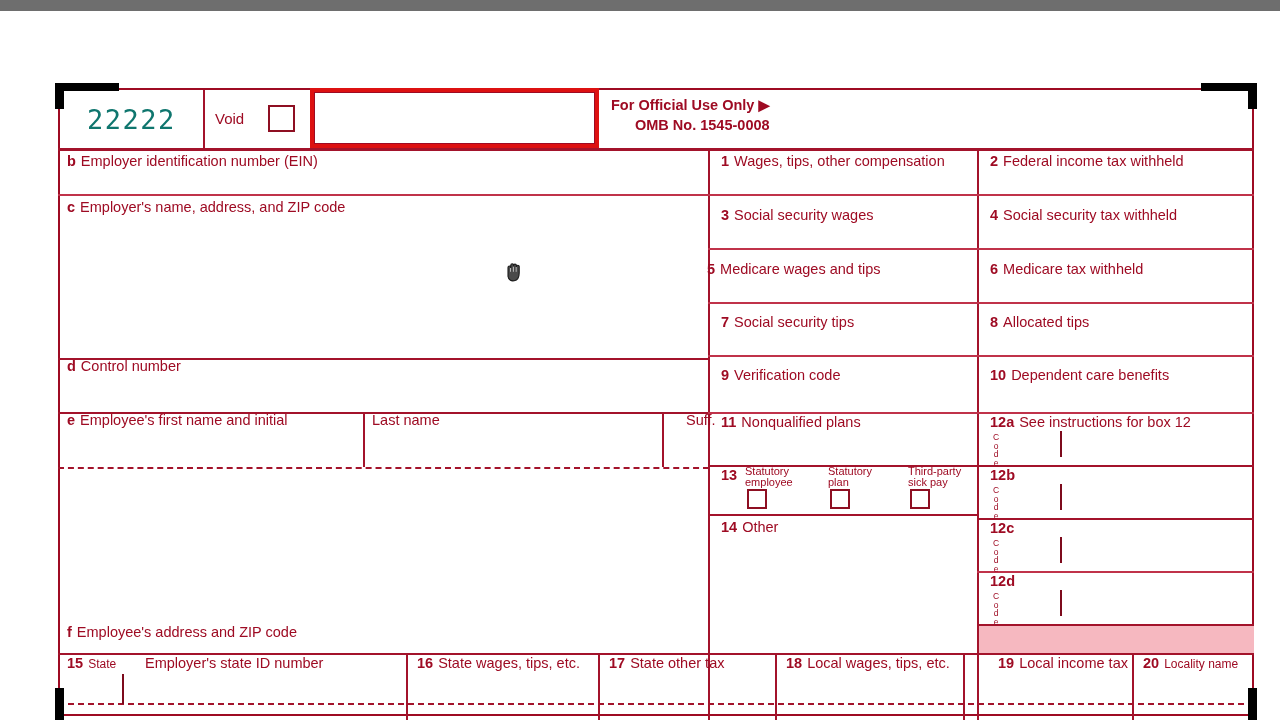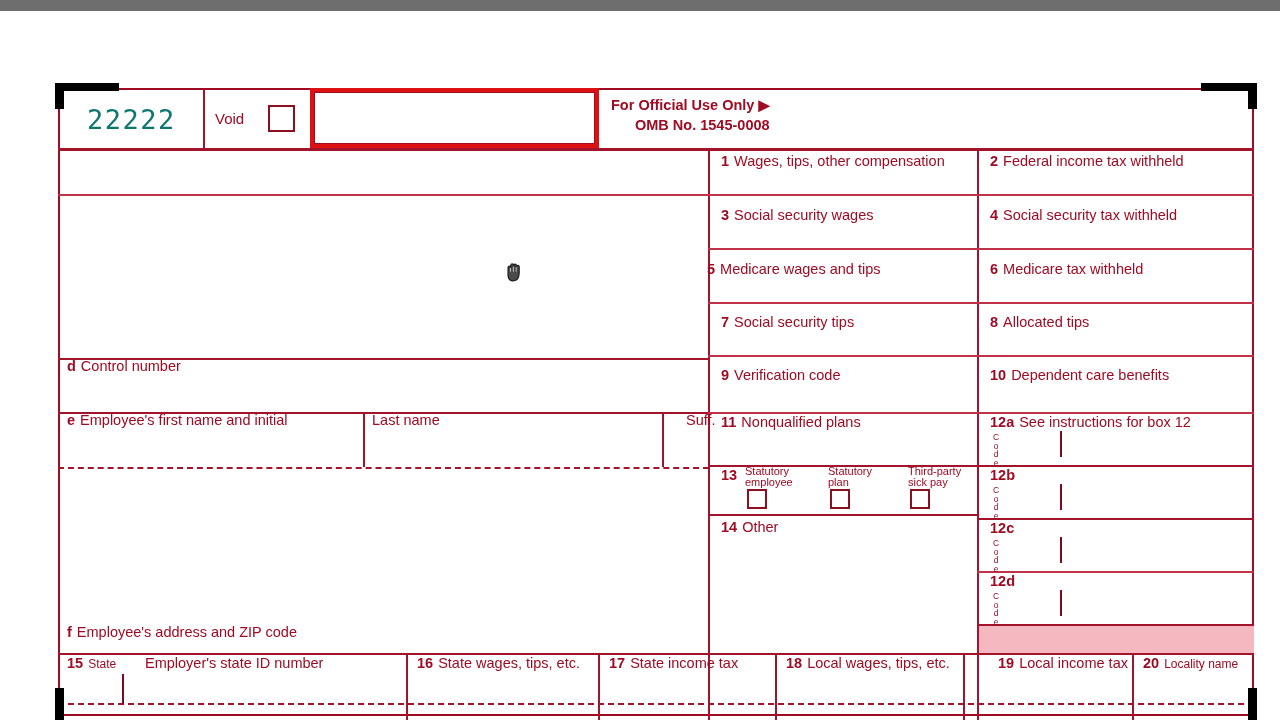--- a/index.html
+++ b/index.html
@@ -209,22 +209,28 @@
       <span>▶</span>
     </div>
     <div class="lbl bold-blk" style="left:556px; top:34px; font-size:14.5px;margin-left:24px;">OMB No. 1545-0008</div>
 
     <div class="rule" style="left:3px; top:65px; width:1196px; height:2.5px;"></div>
 
     <div class="rule" style="left:653px; top:65px; width:2px; height:583px;"></div>
 
     <div class="rule" style="left:922px; top:65px; width:2px; height:583px;"></div>
 
+    <div class="lbl" style="left:12px; top:70px;">
+      <span class="bx">b</span><span>Employer identification number (EIN)</span>
+    </div>
     <div class="rule rule-thin" style="left:3px; top:111px; width:650px; height:1.5px;"></div>
 
+    <div class="lbl" style="left:12px; top:116px;">
+      <span class="bx">c</span><span>Employer's name, address, and ZIP code</span>
+    </div>
     <div class="rule" style="left:3px; top:275px; width:650px; height:2px;"></div>
 
     <div class="lbl" style="left:12px; top:275px;">
       <span class="bx">d</span><span>Control number</span>
     </div>
     <div class="rule" style="left:3px; top:329px; width:650px; height:2px;"></div>
 
     <div class="lbl" style="left:12px; top:329px;">
       <span class="bx">e</span><span>Employee's first name and initial</span>
     </div>
@@ -361,21 +367,21 @@
     <div class="lbl" style="left:90px; top:572px;">Employer's state ID number</div>
     <div class="tick" style="left:67px; top:591px; height:30px;"></div>
 
     <div class="rule" style="left:351px; top:570px; width:2px; height:67px;"></div>
     <div class="lbl" style="left:362px; top:572px;">
       <span class="bx">16</span><span>State wages, tips, etc.</span>
     </div>
 
     <div class="rule" style="left:543px; top:570px; width:2px; height:67px;"></div>
     <div class="lbl" style="left:554px; top:572px;">
-      <span class="bx">17</span><span>State income tax</span>
+      <span class="bx">17</span><span>State other tax</span>
     </div>
 
     <div class="rule" style="left:720px; top:570px; width:2px; height:67px;"></div>
     <div class="lbl" style="left:731px; top:572px;">
       <span class="bx">18</span><span>Local wages, tips, etc.</span>
     </div>
 
     <div class="rule" style="left:908px; top:570px; width:2px; height:67px;"></div>
     <div class="lbl" style="left:919px; top:572px;margin-left:24px;">
       <span class="bx">19</span><span>Local income tax</span>

